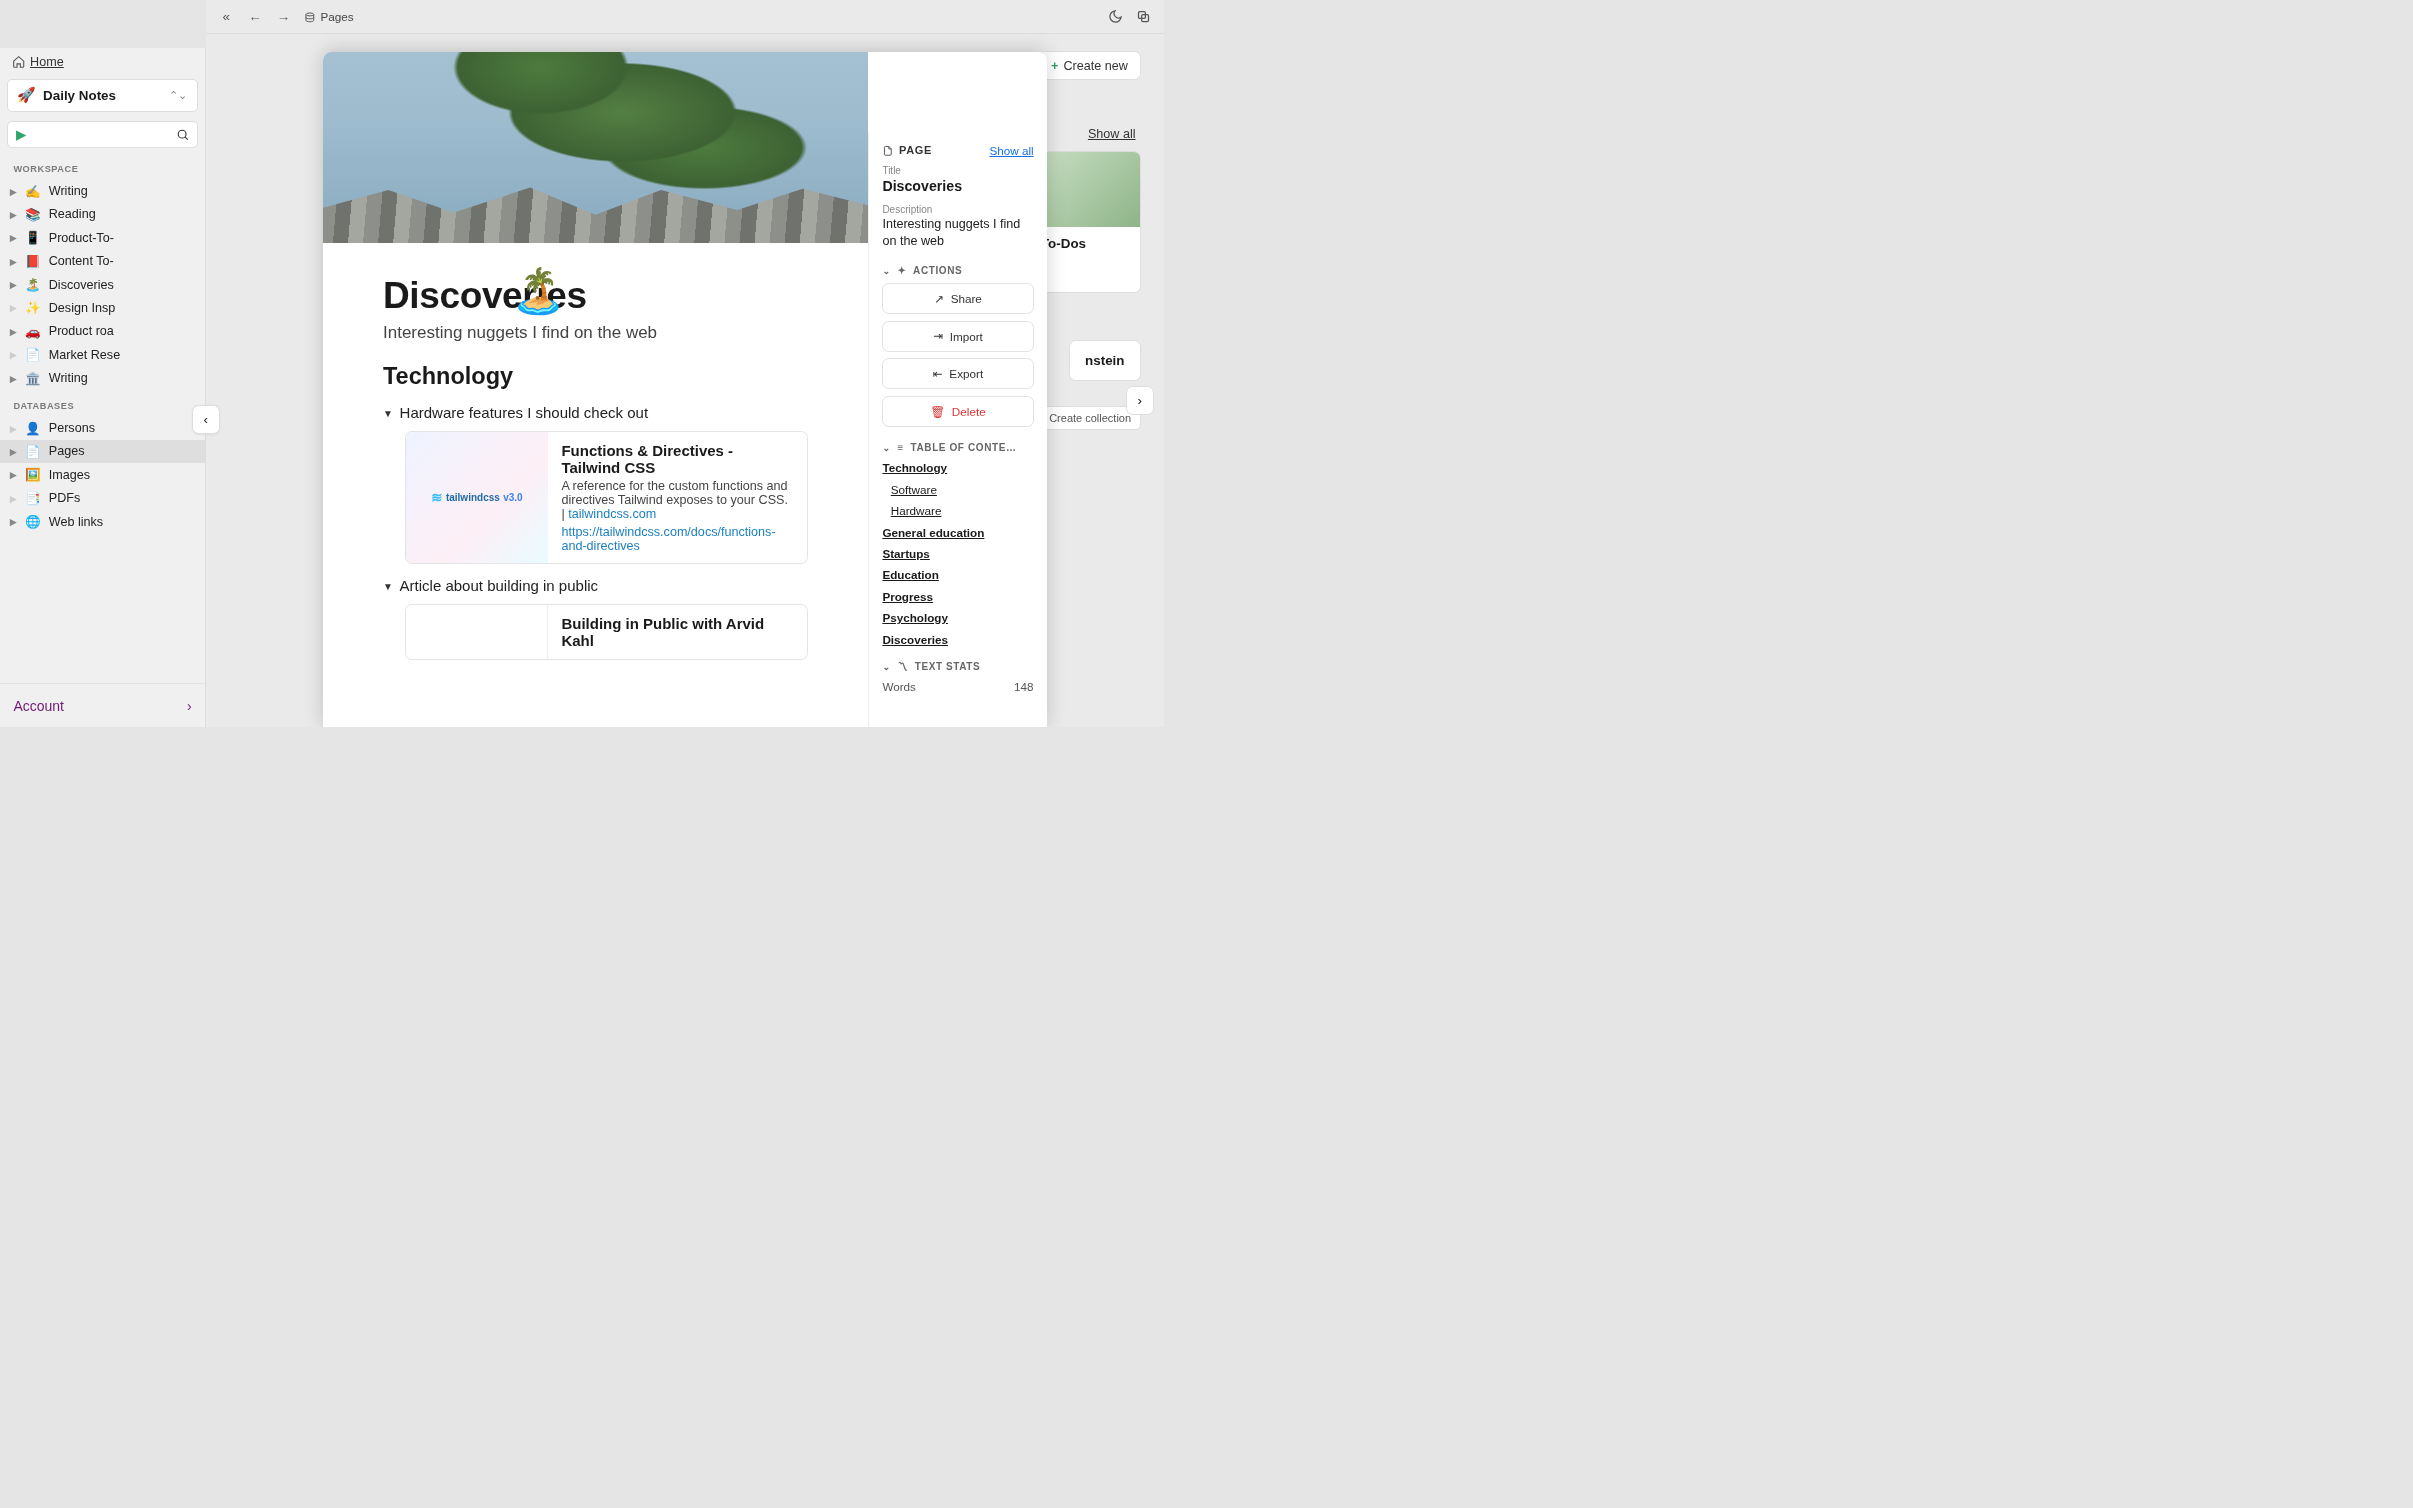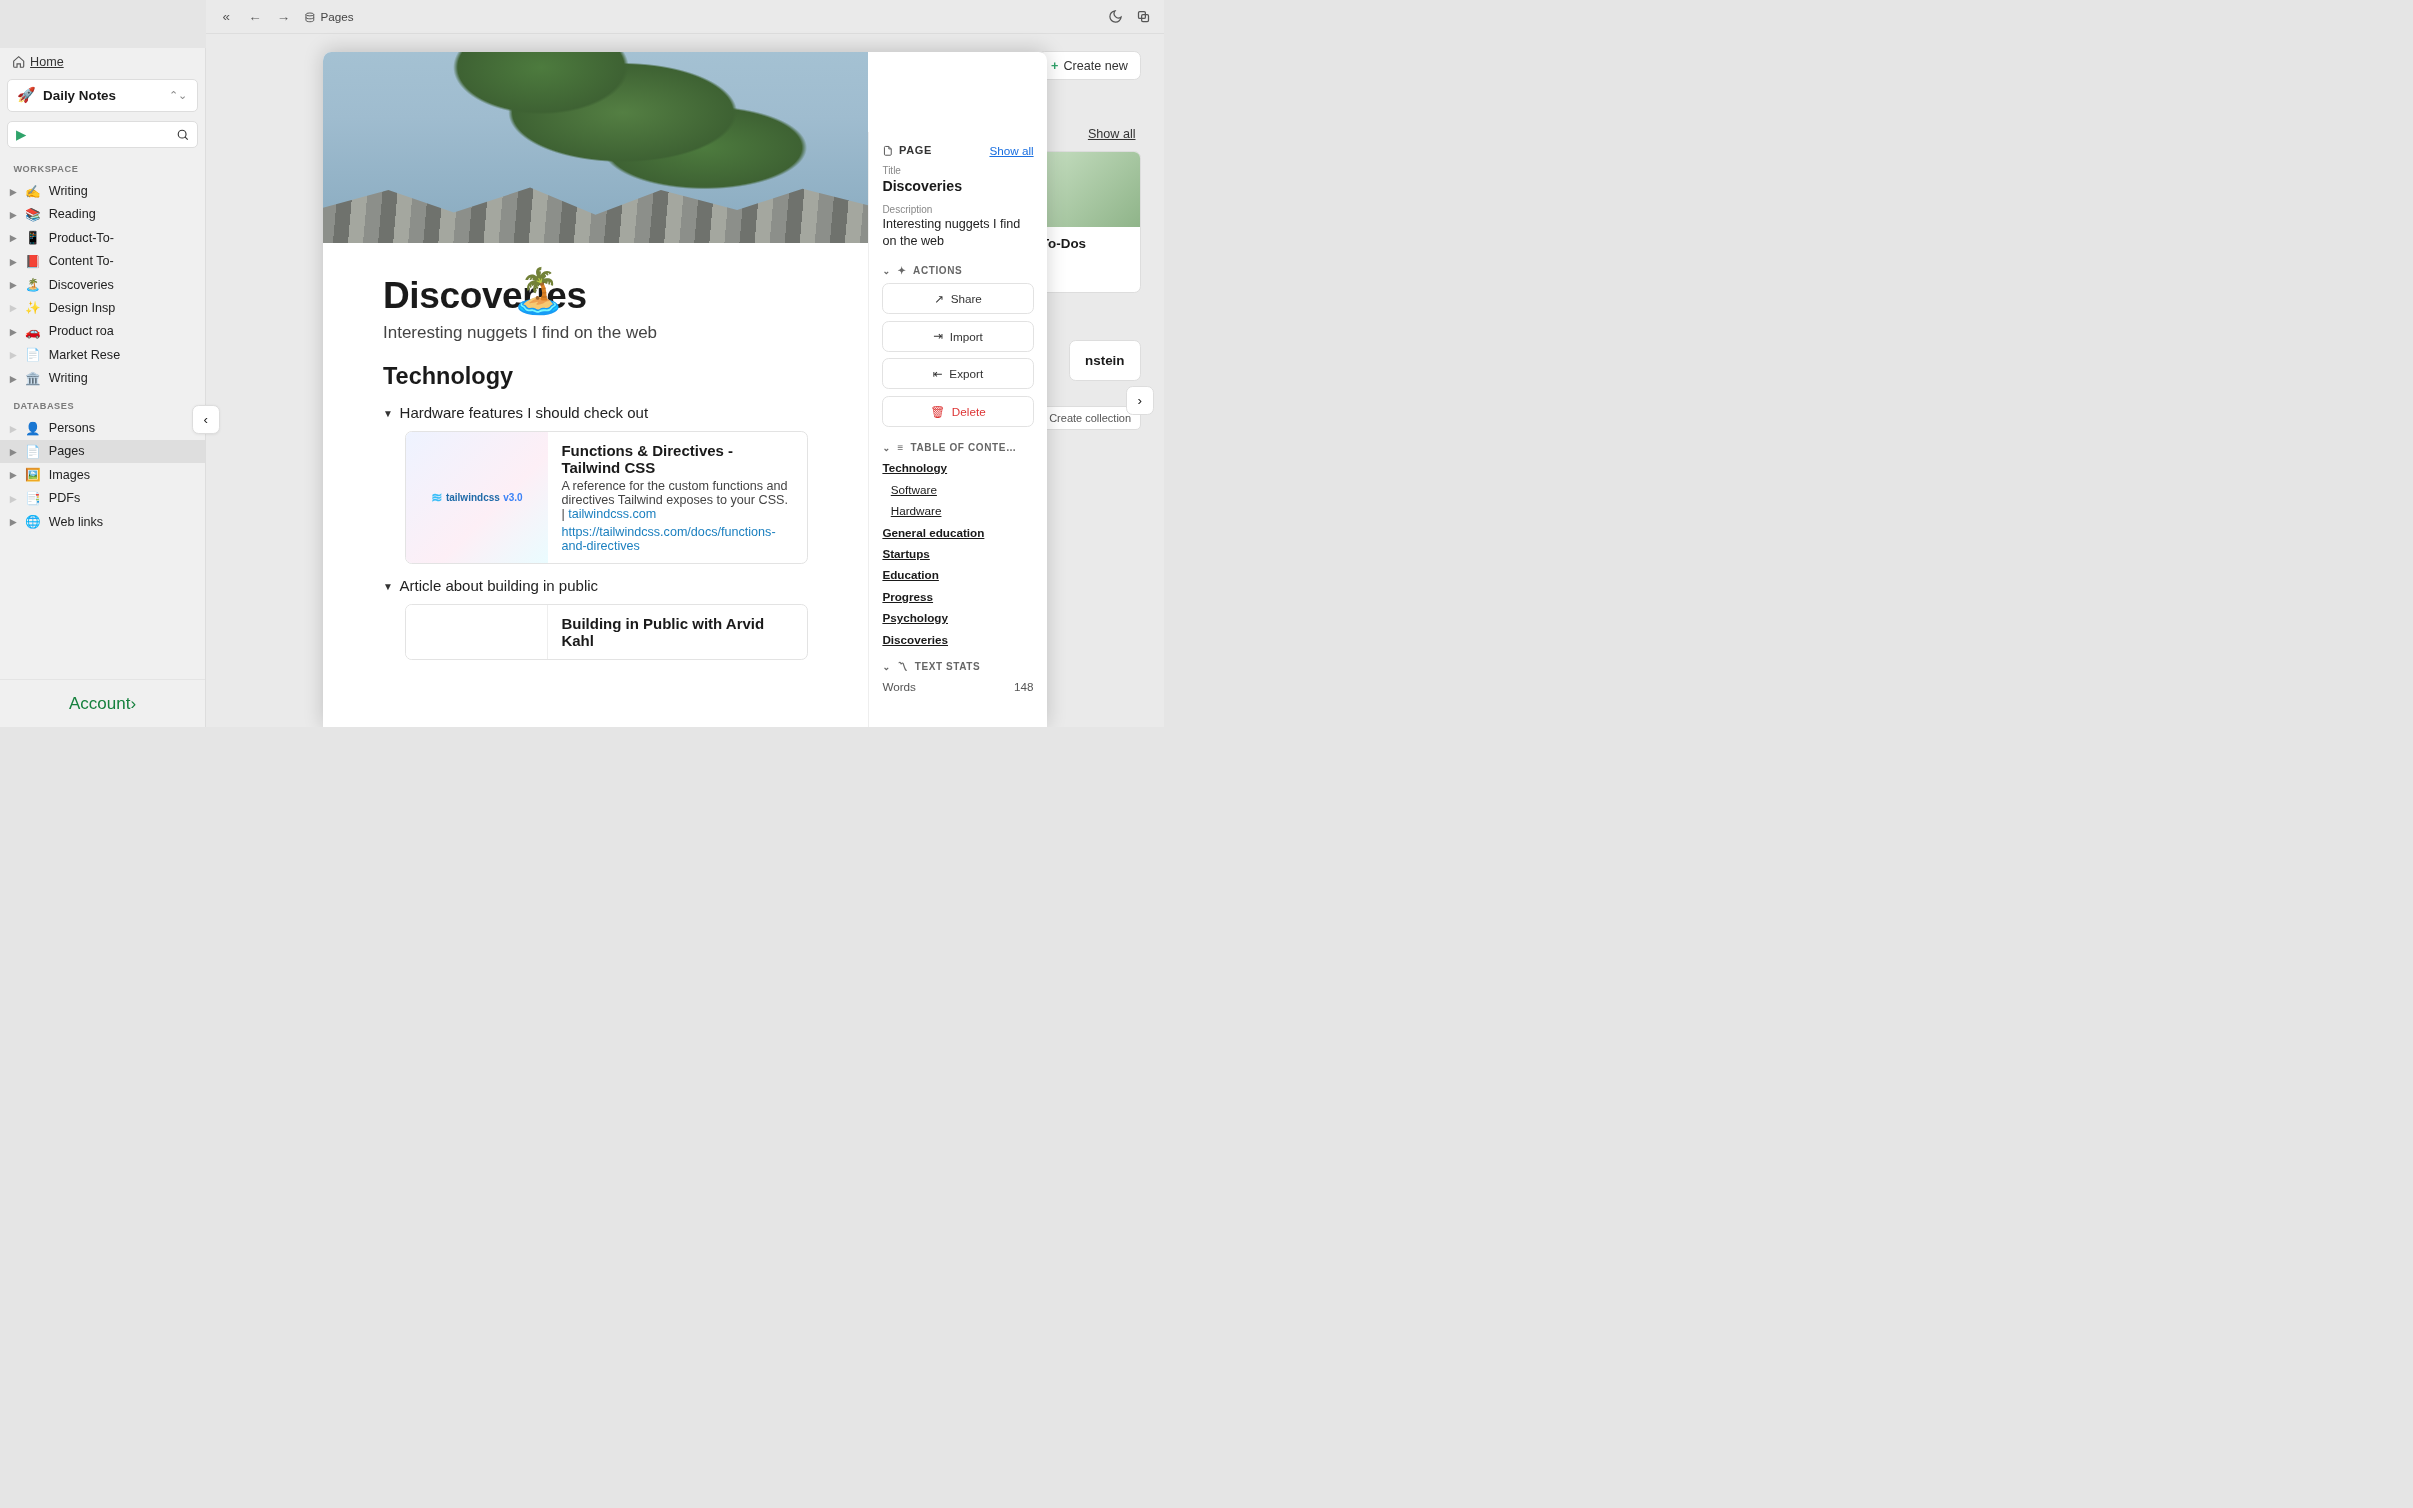--- a/index.html
+++ b/index.html
@@ -63,22 +63,22 @@
 .tree-item {
   display:flex; align-items:center; gap:6.7px;
   padding: 4.2px 8.4px 4.2px 8.4px; font-size:12.6px; color:#222;
   cursor:pointer;
 }
 .tree-item .caret { width:10px; color:#888; font-size:9.2px; text-align:center; }
 .tree-item .emoji { width:17px; text-align:center; }
 .tree-item.selected { background:#dedede; }
 .tree-item.muted .caret { color:#ccc; }
 .account-footer {
-  margin-top:auto; padding:13.4px; display:flex; justify-content:center;
-  align-items:center; font-size:17px; color:#15803d; border-top:0.8px solid #e4e4e4;
+  margin-top:auto; padding:13.4px; display:flex; justify-content:space-between;
+  align-items:center; font-size:14px; color:#701a75; border-top:0.8px solid #e4e4e4;
 }
 .collapse-btn {
   position:absolute; right:-15px; top:357px;
   width:28.5px; height:28.5px; background:#fff; border:0.8px solid #ddd;
   border-radius:6.7px; display:flex; align-items:center; justify-content:center;
   box-shadow: 0 0.8px 2.5px rgba(0,0,0,0.06);
   z-index:3;
 }
 
 

